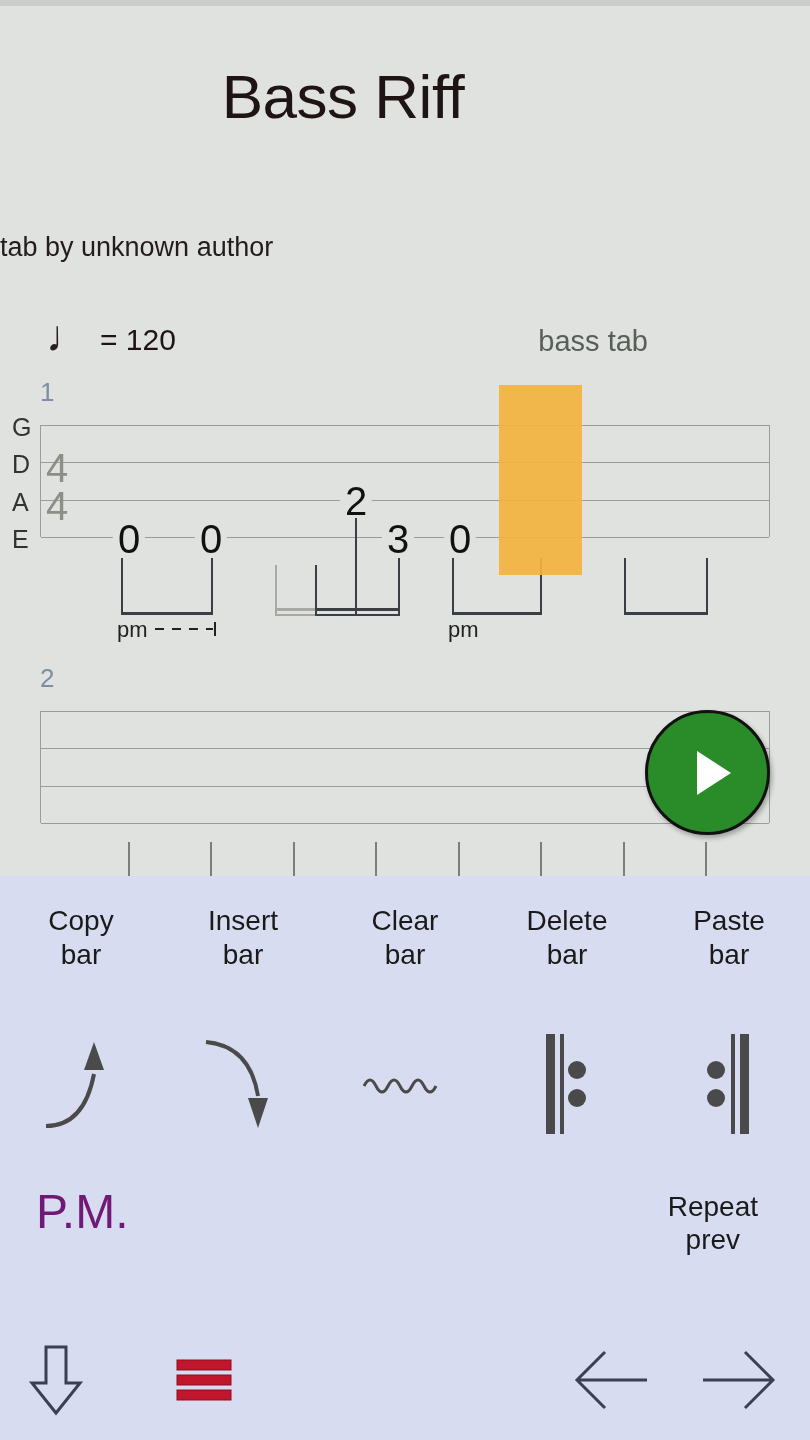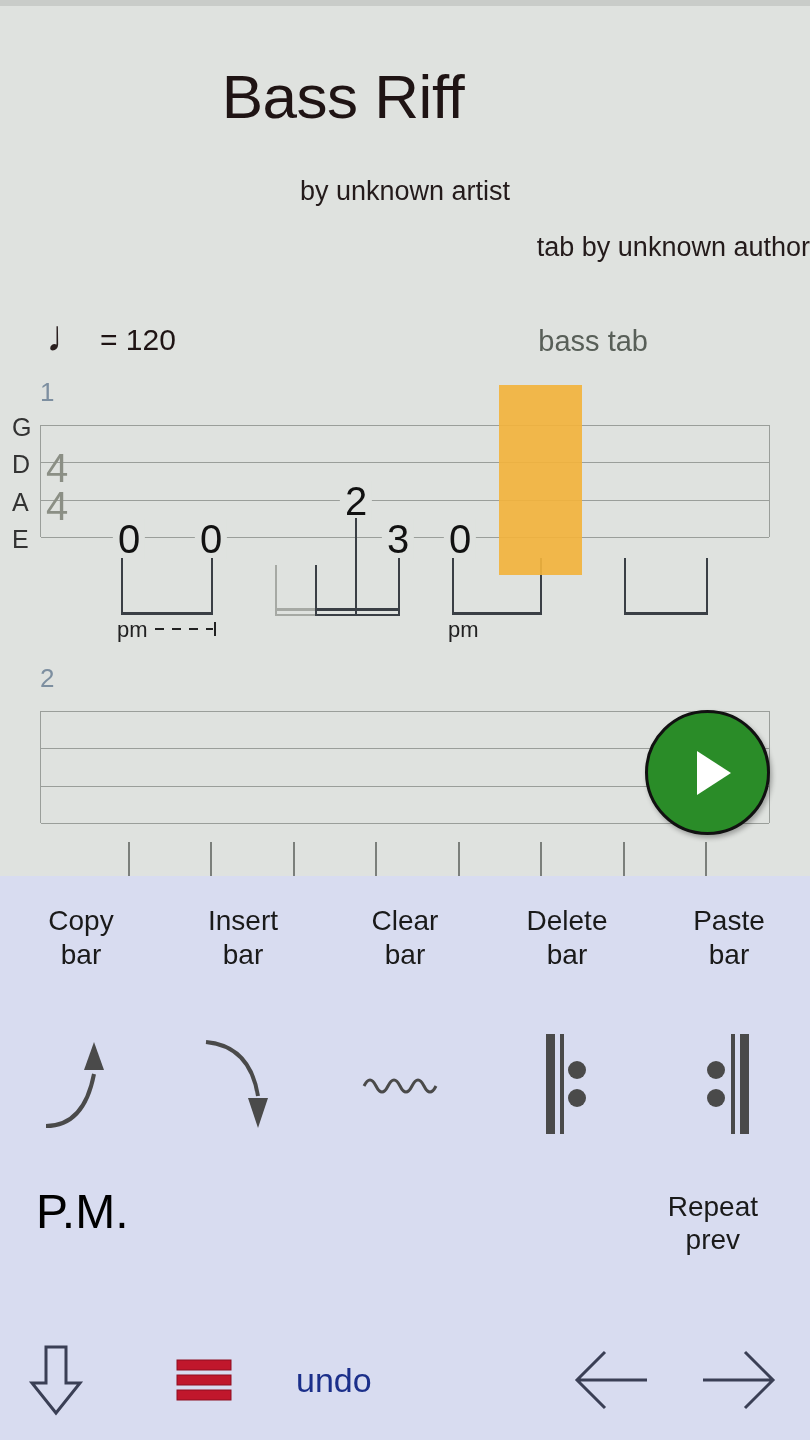--- a/index.html
+++ b/index.html
@@ -24,21 +24,21 @@
     position: absolute; left: 0; top: 66px; width: 670px;
     text-align: center; font-size: 62px; font-weight: 400;
     color: #1f1414; letter-spacing: -0.5px; line-height: 1; padding-left: 16px;
   }
   #song-artist {
     position: absolute; left: 0; top: 176px; width: 810px;
     text-align: center; font-size: 27px; color: #241b1b;
   }
   #song-tabber {
     position: absolute; left: 0; top: 232px; width: 810px;
-    text-align: right; font-size: 27px; color: #241b1b;
+    text-align: left; font-size: 27px; color: #241b1b;
   }
 
   #tempo-group {
     position: absolute; left: 46px; top: 318px;
     display: flex; align-items: center; gap: 10px;
   }
   #tempo-note-icon { font-size: 44px; color: #2a1f1f; line-height: 1; position: relative; top: -4px; }
   #tempo-value { font-size: 30px; color: #1f1414; }
   #instrument-label {
     position: absolute; right: 162px; top: 325px;
@@ -112,40 +112,39 @@
   .cmd-btn .l2 { display: block; }
 
   #icon-row { position: absolute; left: 0; top: 148px; width: 810px; height: 120px; }
   .icon-cell {
     position: absolute; top: 0; width: 162px; height: 120px;
     display: flex; align-items: center; justify-content: center; cursor: pointer;
   }
 
   #third-row { position: absolute; left: 0; top: 300px; width: 810px; height: 90px; }
   #pm-button {
-    position: absolute; left: 36px; top: 8px; font-size: 48px; color: #000000;
+    position: absolute; left: 36px; top: 8px; font-size: 48px; color: #701a75;
     cursor: pointer;
   }
   #repeat-prev-button {
     position: absolute; right: 52px; top: 14px; font-size: 28px; color: #1a1a1a;
     text-align: center; line-height: 33px; cursor: pointer;
   }
 
   #nav-row { position: absolute; left: 0; bottom: 0; width: 810px; height: 120px; }
   .nav-cell { position: absolute; top: 0; height: 120px; display: flex; align-items: center; cursor: pointer; }
   #undo-label { font-size: 34px; color: #1b2f8a; }
 </style>
 </head>
 <body>
 
 <div id="score-area">
   <div id="top-edge"></div>
 
   <div id="song-title">Bass Riff</div>
-  <div id="song-artist">by unknown artist</div>
   <div id="song-tabber">tab by unknown author</div>
 
   <div id="tempo-group">
     <span id="tempo-note-icon">♩</span>
     <span id="tempo-value">= 120</span>
   </div>
 
   <div id="instrument-label">bass tab</div>
 
   <div class="staff-block" style="top:0;">
@@ -308,23 +307,20 @@
     </div>
 
     <div class="nav-cell" style="left:166px; width:76px; justify-content:center;">
       <svg width="58" height="46" viewBox="0 0 58 46">
         <rect x="2" y="3" width="54" height="10" fill="#c0172c" stroke="#8e0f20" stroke-width="1"></rect>
         <rect x="2" y="18" width="54" height="10" fill="#c0172c" stroke="#8e0f20" stroke-width="1"></rect>
         <rect x="2" y="33" width="54" height="10" fill="#c0172c" stroke="#8e0f20" stroke-width="1"></rect>
       </svg>
     </div>
 
-    <div class="nav-cell" style="left:296px; width:140px;">
-      <span id="undo-label">undo</span>
-    </div>
 
     <div class="nav-cell" style="left:566px; width:90px; justify-content:center;">
       <svg width="80" height="64" viewBox="0 0 80 64">
         <path d="M76 32 L8 32 M34 4 L6 32 L34 60" stroke="#3a3f55" stroke-width="3" fill="none"></path>
       </svg>
     </div>
 
     <div class="nav-cell" style="left:694px; width:90px; justify-content:center;">
       <svg width="80" height="64" viewBox="0 0 80 64">
         <path d="M4 32 L72 32 M46 4 L74 32 L46 60" stroke="#3a3f55" stroke-width="3" fill="none"></path>

